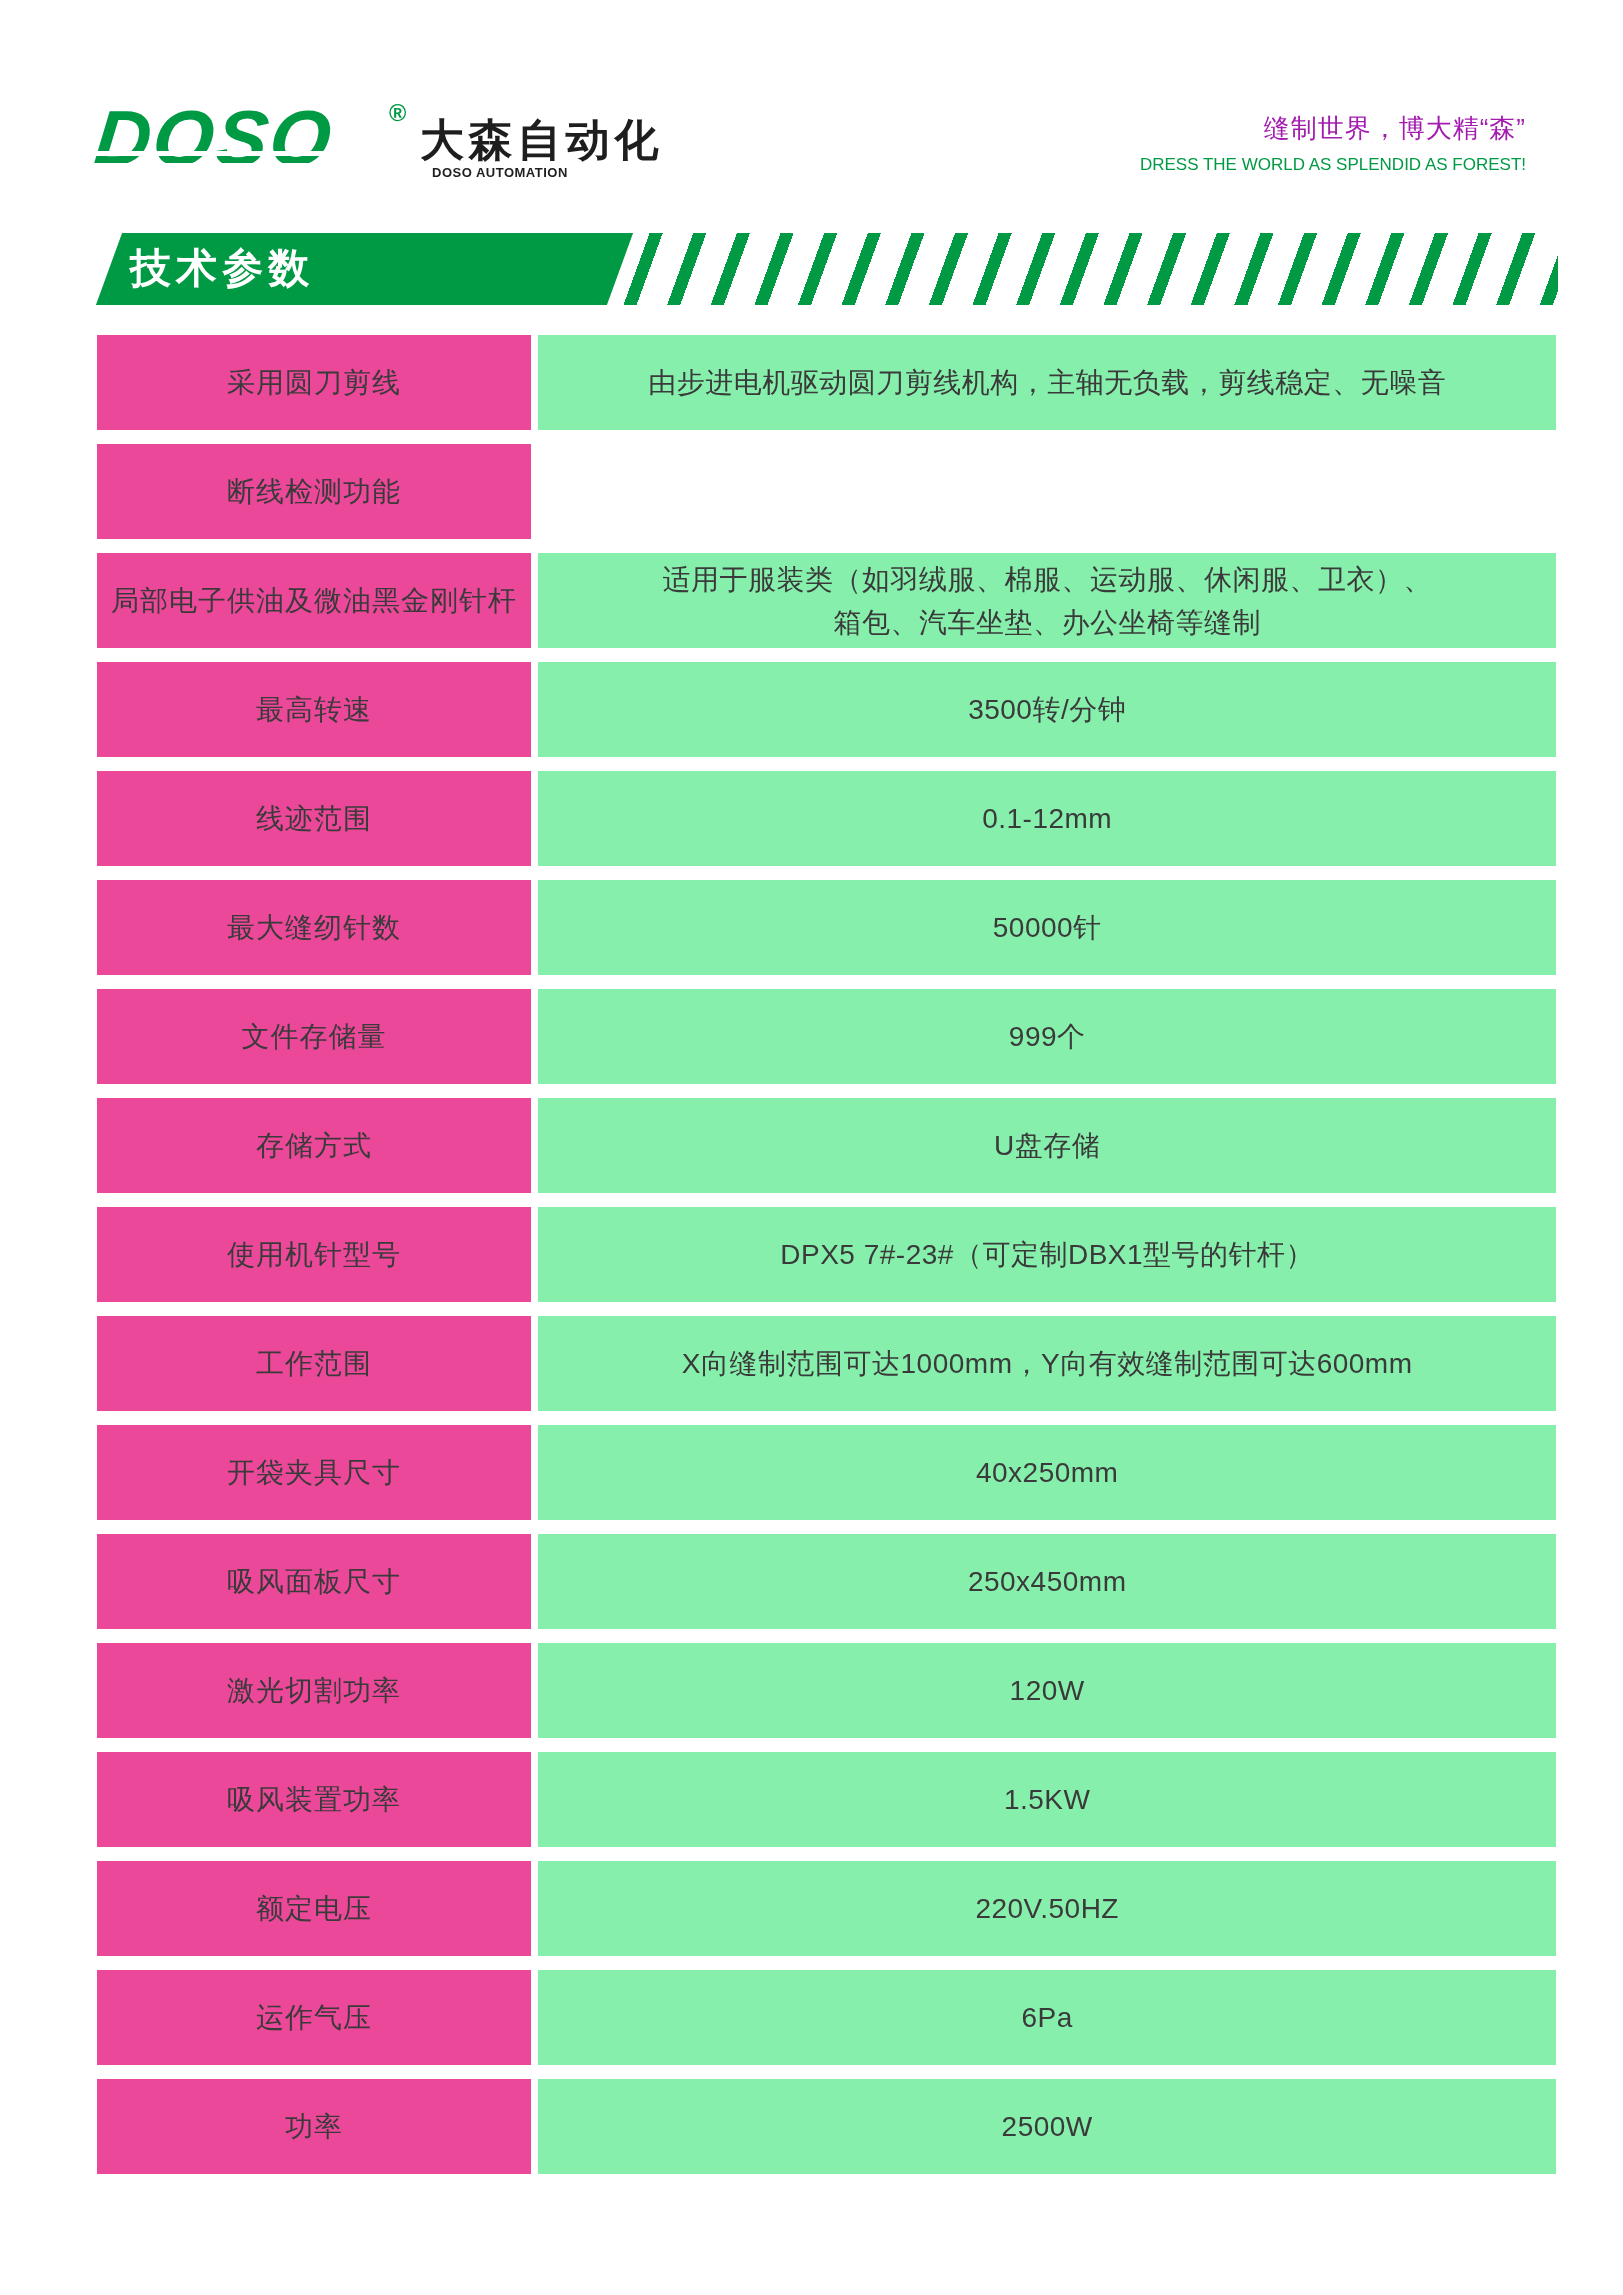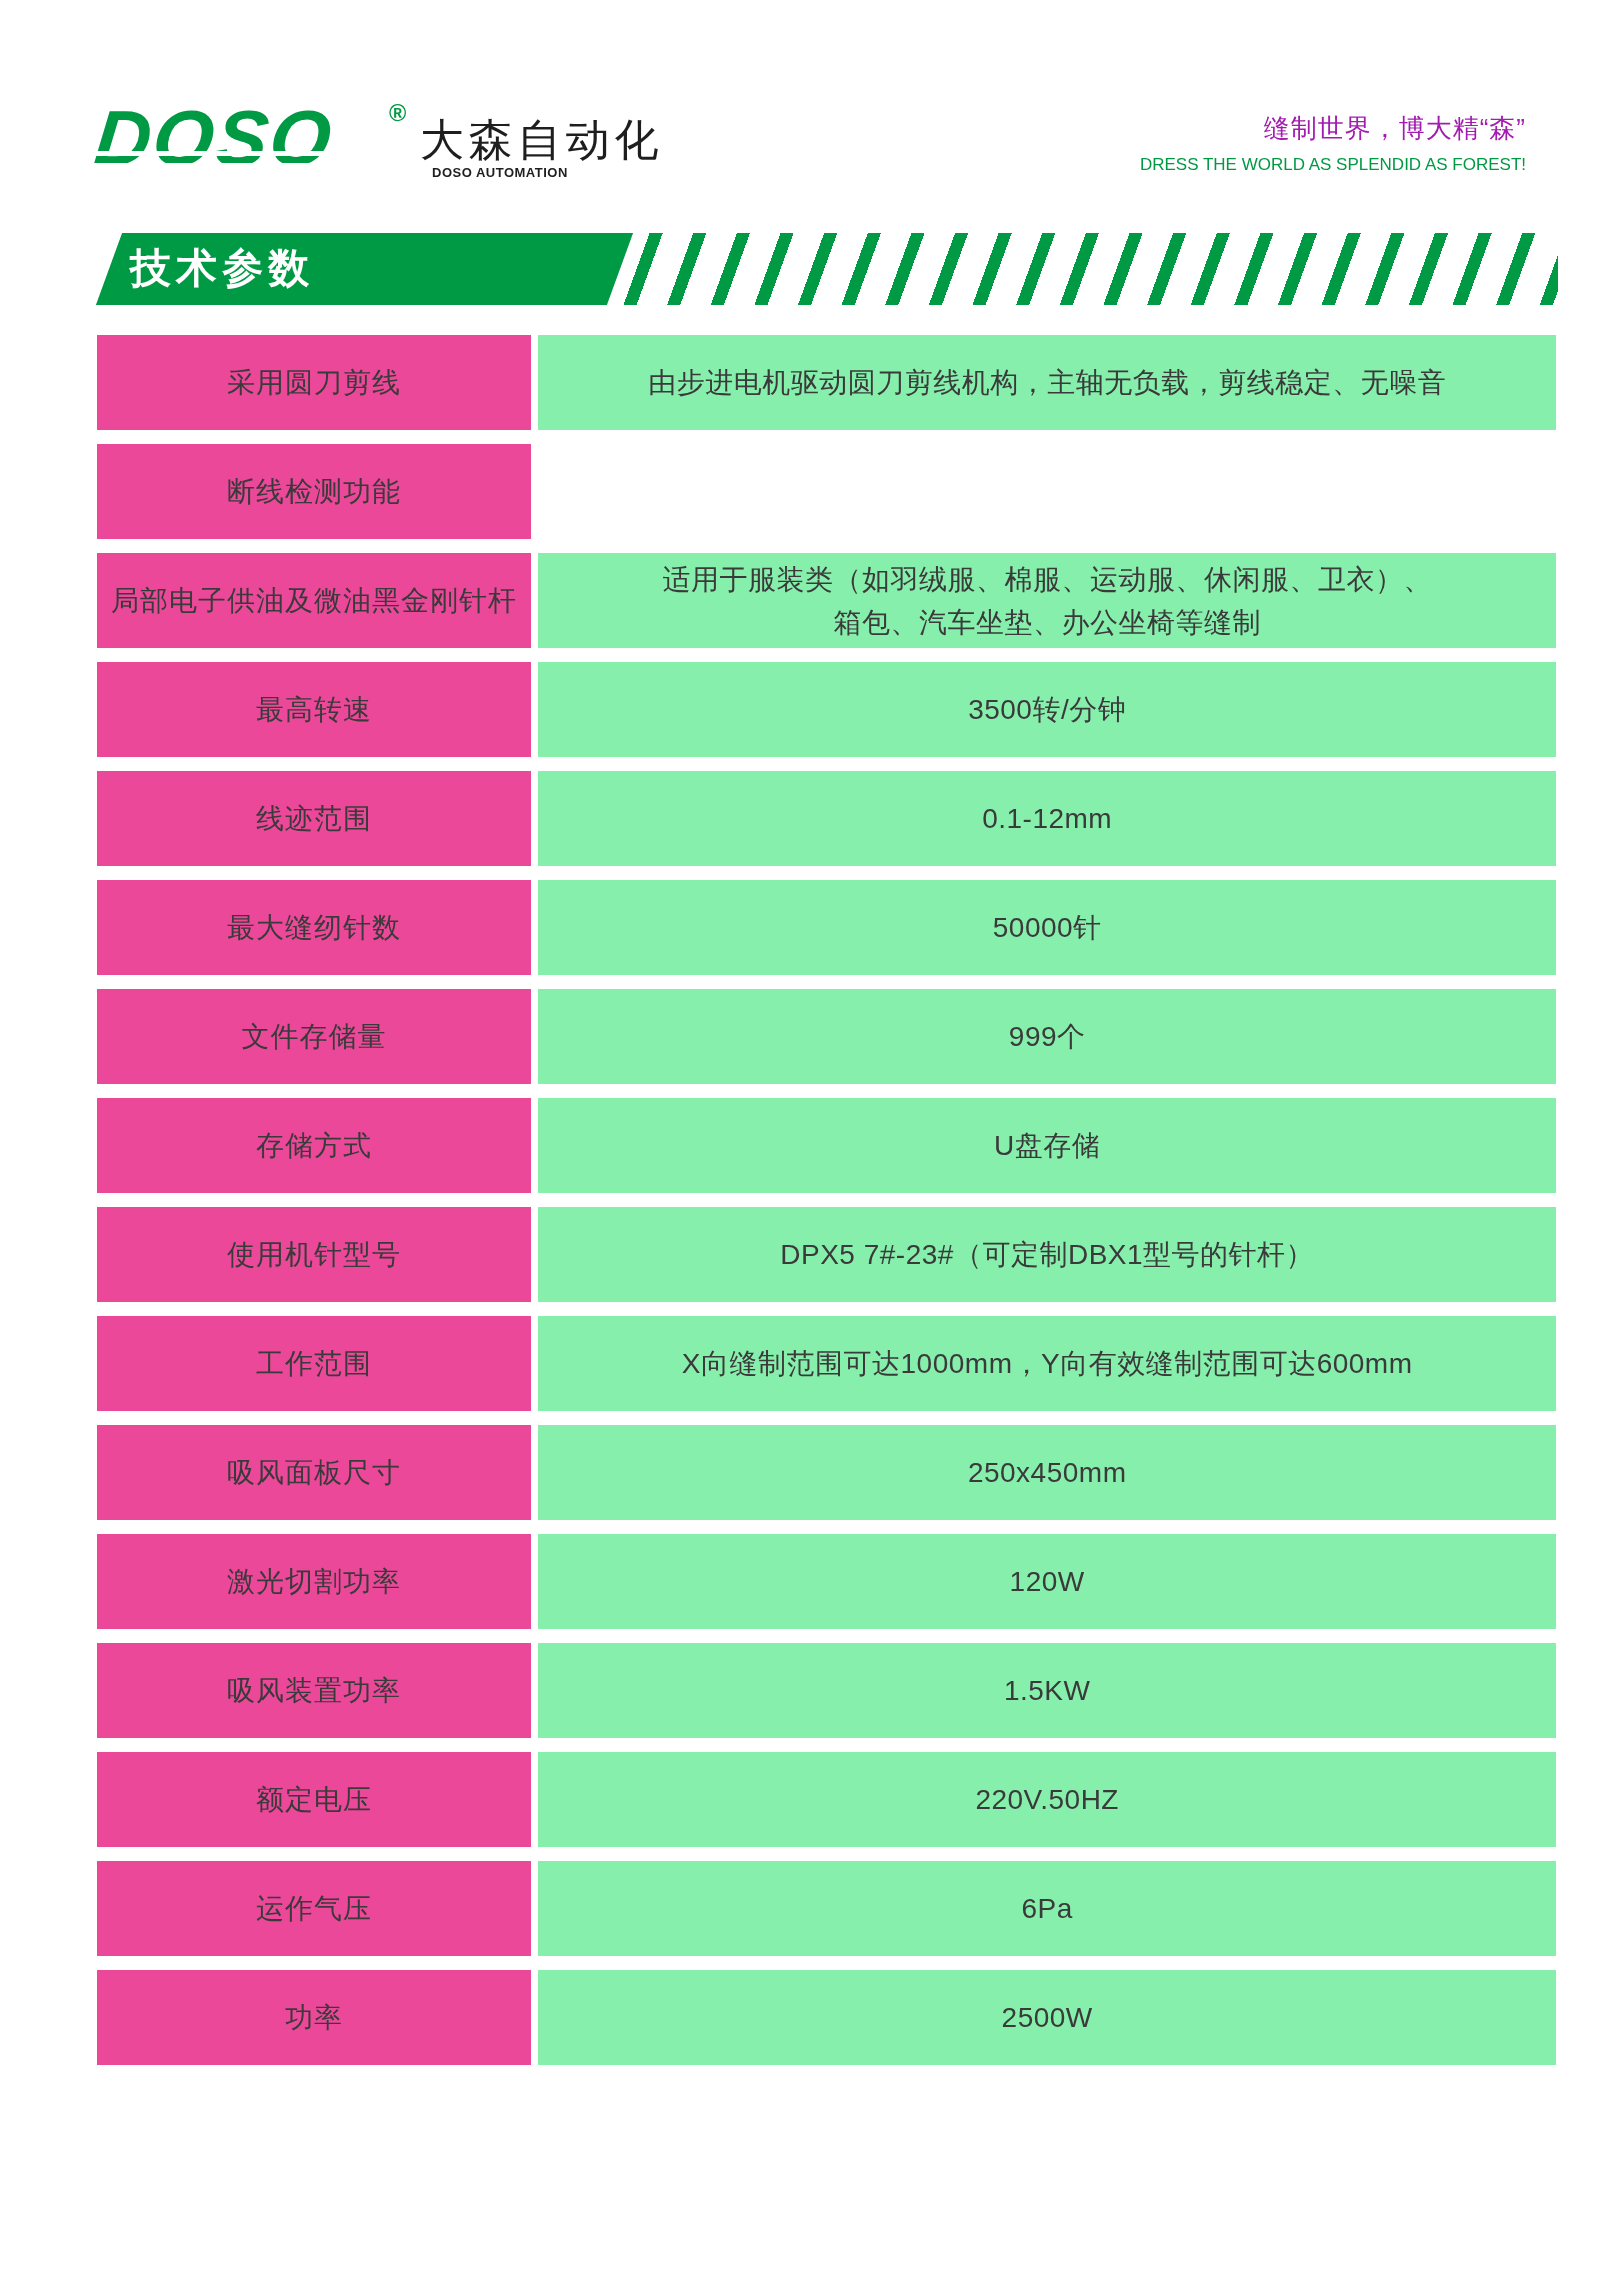--- a/index.html
+++ b/index.html
@@ -15,21 +15,21 @@
     letter-spacing:2px;color:#009944;transform:skewX(-6deg);
   }
   .logo-slit{position:absolute;background:#ffffff;height:5.1px;left:90px;width:290px;}
   .logo-slit.s1{top:151px;}
   .logo-slit.s2{top:163px;}
   .logo-reg{
     position:absolute;left:389px;top:100px;font-size:23.5px;font-weight:700;
     color:#009944;font-style:normal;
   }
   .brand-cn{
-    position:absolute;left:420px;top:111px;font-size:44px;font-weight:400;
+    position:absolute;left:420px;top:111px;font-size:44px;font-weight:700;
     color:#1e1e1e;letter-spacing:4.6px;white-space:nowrap;
   }
   .brand-en{
     position:absolute;left:432px;top:165px;font-size:13px;font-weight:700;
     color:#1e1e1e;letter-spacing:0.5px;white-space:nowrap;
   }
   .tagline{position:absolute;right:97px;top:111px;text-align:right;}
   .tagline-cn{
     font-size:26px;font-weight:400;color:#a21caf;letter-spacing:1px;
     white-space:nowrap;margin:0 0 9.2px 0;
@@ -130,20 +130,24 @@
   <div class="spec-row">
     <div class="spec-label">使用机针型号</div>
     <div class="spec-value">DPX5 7#-23#（可定制DBX1型号的针杆）</div>
   </div>
 
   <div class="spec-row">
     <div class="spec-label">工作范围</div>
     <div class="spec-value">X向缝制范围可达1000mm，Y向有效缝制范围可达600mm</div>
   </div>
 
+  <div class="spec-row">
+    <div class="spec-label">开袋夹具尺寸</div>
+    <div class="spec-value">40x250mm</div>
+  </div>
 
   <div class="spec-row">
     <div class="spec-label">吸风面板尺寸</div>
     <div class="spec-value">250x450mm</div>
   </div>
 
   <div class="spec-row">
     <div class="spec-label">激光切割功率</div>
     <div class="spec-value">120W</div>
   </div>

